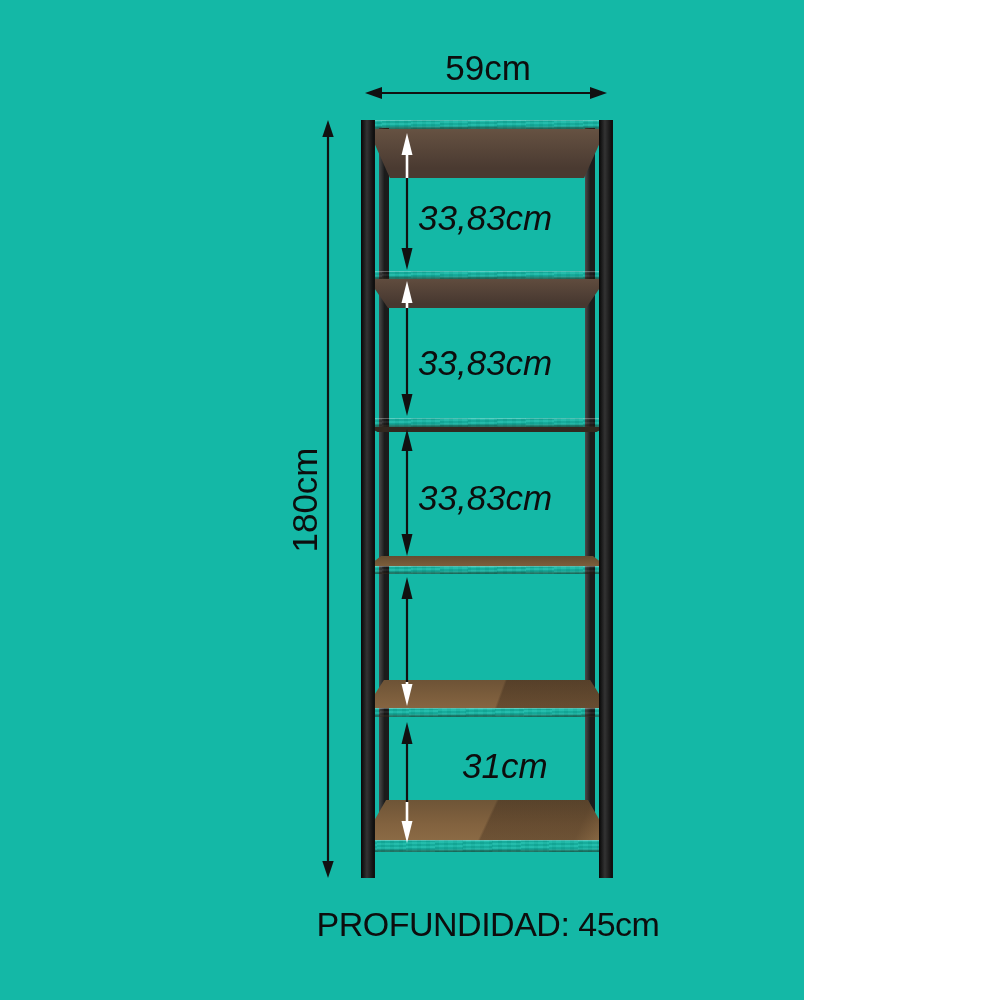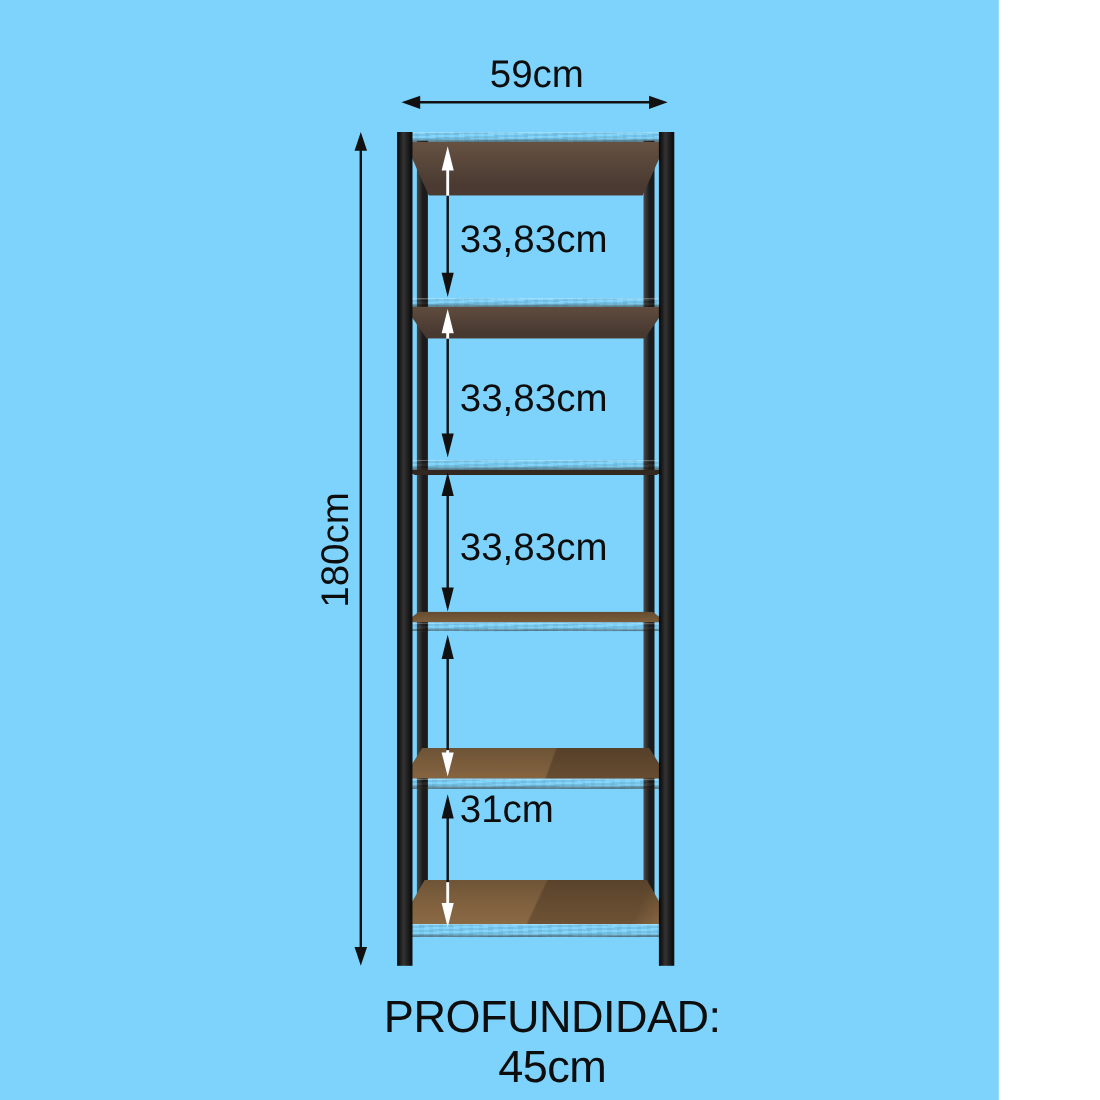--- a/index.html
+++ b/index.html
@@ -1,17 +1,17 @@
 <!DOCTYPE html>
 <html><head>
 <meta charset="utf-8">
 <style>
   html,body{margin:0;padding:0;background:#ffffff;}
   .canvas{
-    position:relative;width:908px;height:1000px;background:#7dd3fc;
+    position:relative;width:804px;height:1000px;background:#14b8a6;
     font-family:"Liberation Sans", sans-serif;color:#0d0d0d;overflow:hidden;
   }
   
   .post{position:absolute;}
   .post-front{width:14px;top:120px;height:758px;
     background:linear-gradient(90deg,#060606,#333333 42%,#101010 88%);}
   .post-front.left{left:361px;}
   .post-front.right{left:599px;}
   .post-back{width:10px;top:128px;height:712px;
     background:linear-gradient(90deg,#4a4a4a,#1b1b1b 55%);}
@@ -47,24 +47,24 @@
   .e2{top:271px;height:8px;}
   .e3{top:418px;height:9px;}
   .e4{top:566px;height:8px;}
   .e5{left:366px;width:242px;top:708px;height:9px;}
   .e6{left:363px;width:248px;top:840px;height:12px;}
   
   svg.dims{position:absolute;left:0;top:0;pointer-events:none;}
   .dim-label{position:absolute;font-size:35px;line-height:40px;color:#0d0d0d;white-space:nowrap;}
   .width-label{left:428px;top:48px;width:120px;text-align:center;}
   .height-label{left:225px;top:480px;width:160px;text-align:center;transform:rotate(-90deg);}
-  .gap-label{left:418px;}
-  .gl1{top:198px;} .gl2{top:343px;} .gl3{top:478px;} .gl4{top:618px;} .gl5{top:716px;}
-  .depth-label{position:absolute;left:302px;top:901px;width:400px;text-align:center;
-    font-size:41px;line-height:46px;letter-spacing:-0.5px;color:#0d0d0d;}
+  .gap-label{left:418px;font-style:italic;}
+  .gl1{top:198px;} .gl2{top:343px;} .gl3{top:478px;} .gl4{top:618px;} .gl5{top:746px;margin-left:44px;}
+  .depth-label{position:absolute;left:288px;top:901px;width:400px;text-align:center;
+    font-size:34px;line-height:46px;letter-spacing:-0.5px;color:#0d0d0d;}
 </style>
 </head>
 <body>
 
 <div class="canvas">
 
   <div>
 
     <div class="post post-back left"></div>
     <div class="post post-back right"></div>

